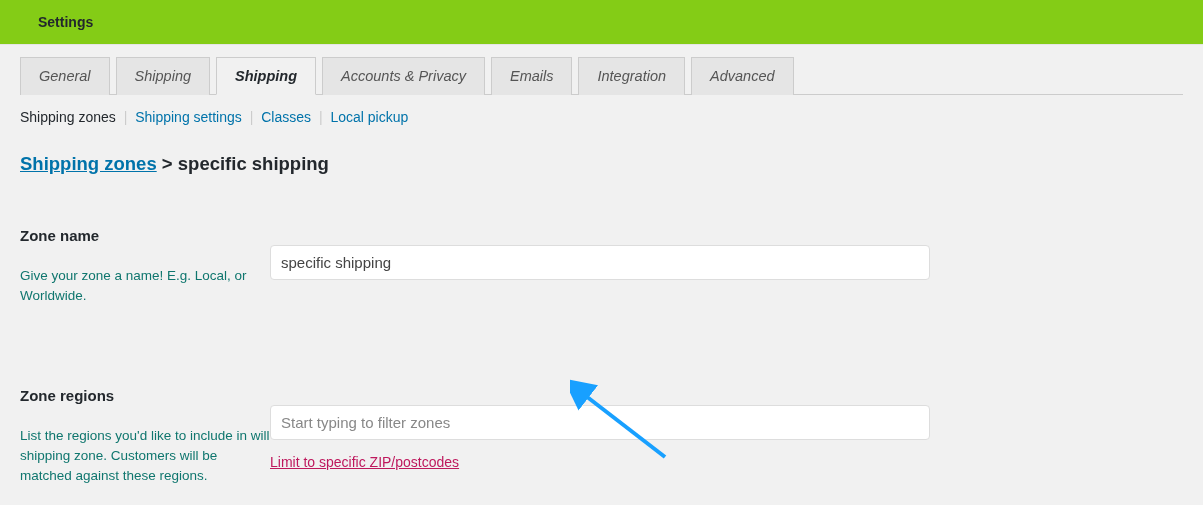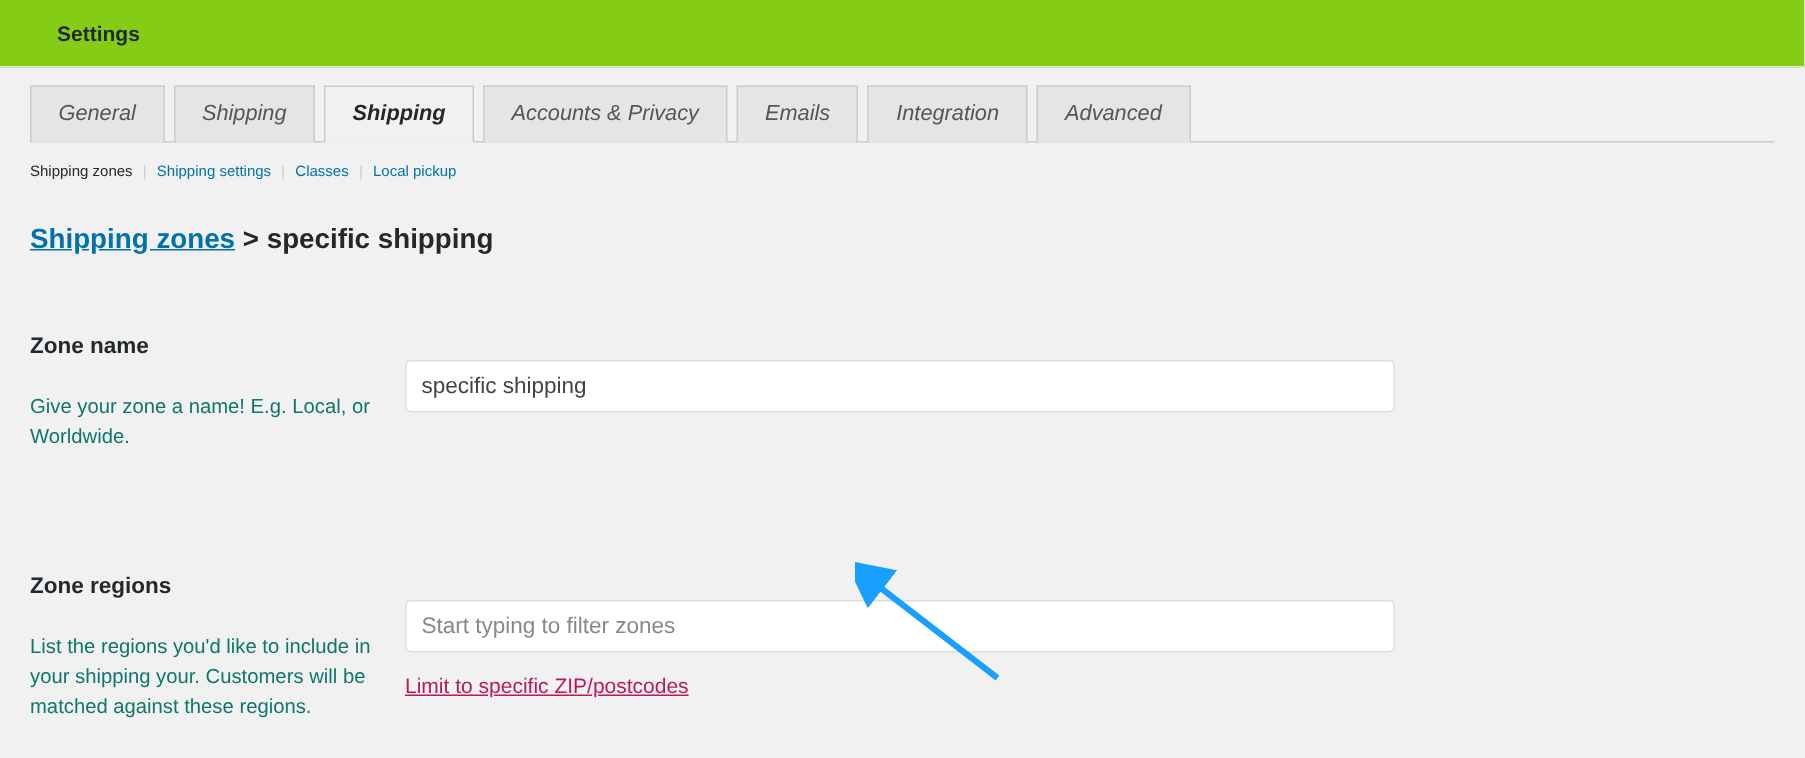--- a/index.html
+++ b/index.html
@@ -42,21 +42,21 @@
       font-style: italic;
     }
     .tab.active {
       background: #f1f1f1;
       border-bottom: 1px solid #f1f1f1;
       color: #23282d;
       font-weight: 600;
     }
     .subtabs {
       margin-top: 14px;
-      font-size: 10px;
+      font-size: 14px;
       color: #444;
     }
     .subtabs .sep { color: #ccc; margin: 0 4px; }
     .subtabs a { color: #0073aa; text-decoration: none; cursor: pointer; }
     .subtabs .active { color: #23282d; font-weight: 400; }
     .breadcrumb {
       margin-top: 28px;
       font-size: 18.5px;
       font-weight: 600;
       color: #23282d;
@@ -144,21 +144,21 @@
       <div class="field-col-right">
         <div class="input-wrap-offset">
           <input type="text" class="text-input" value="specific shipping" style="">
         </div>
       </div>
     </div>
 
     <div class="form-row">
       <div class="field-col-left">
         <div class="field-label">Zone regions</div>
-        <div class="field-desc">List the regions you'd like to include in your shipping your. Customers will be matched against these regions.</div>
+        <div class="field-desc">List the regions you'd like to include in will shipping zone. Customers will be matched against these regions.</div>
       </div>
       <div class="field-col-right">
         <div class="input-wrap-offset">
           <input type="text" class="text-input" placeholder="Start typing to filter zones" style="">
           <a class="link-below">Limit to specific ZIP/postcodes</a>
         </div>
         <svg class="arrow-svg" width="110" height="90" viewBox="0 0 110 90">
           <defs>
             <marker id="arrhead" markerWidth="8" markerHeight="8" refX="2" refY="4" orient="auto">
               <polygon points="0 0, 8 4, 0 8" fill="#18a0ff"></polygon>

